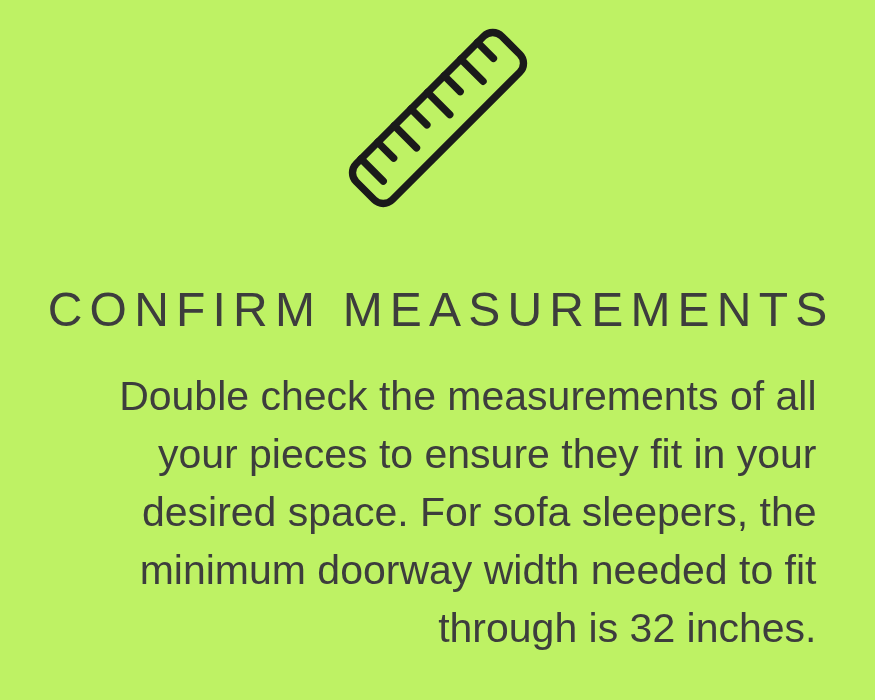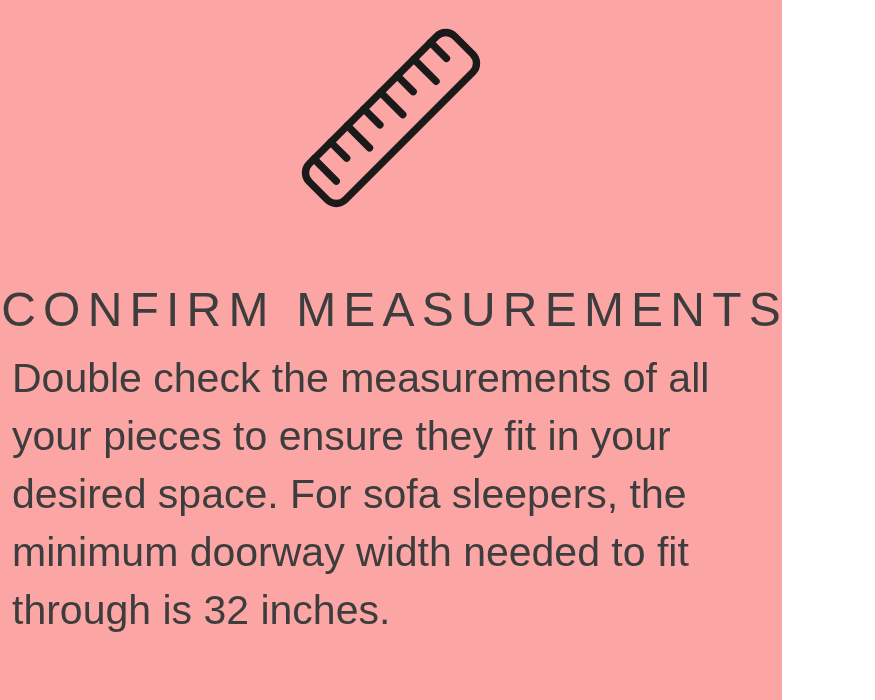--- a/index.html
+++ b/index.html
@@ -4,23 +4,23 @@
 <style>
   * { margin: 0; padding: 0; box-sizing: border-box; }
   html, body { background: #ffffff; }
   body {
     width: 875px;
     height: 700px;
     overflow: hidden;
     font-family: "Liberation Sans", sans-serif;
   }
   .info-card {
-    width: 782px;
+    width: 875px;
     height: 700px;
-    background: #fca5a5;
+    background: #bef264;
     display: flex;
     flex-direction: column;
     align-items: center;
     padding-top: 20px;
   }
   .icon-wrap {
     width: 196px;
     height: 196px;
     display: flex;
     align-items: center;
@@ -31,27 +31,27 @@
     margin-top: 66px;
     font-size: 48px;
     font-weight: 400;
     color: #3d3d3d;
     letter-spacing: 0.15em;
     white-space: nowrap;
     text-align: center;
     text-indent: 0.15em; 
   }
   .card-body {
-    margin-top: 12px;
+    margin-top: 30px;
     width: 758px;
     font-size: 41px;
     line-height: 58px;
     font-weight: 400;
     color: #3d3d3d;
-    text-align: left;
+    text-align: right;
   }
 </style>
 </head>
 <body>
 
 <div class="info-card">
 
   <div class="icon-wrap">
     <svg width="196" height="196" viewBox="0 0 200 200" fill="none" xmlns="http://www.w3.org/2000/svg" aria-hidden="true">
       <g transform="rotate(-45 100 100)" stroke="#1a1a1a" stroke-width="7.5">

